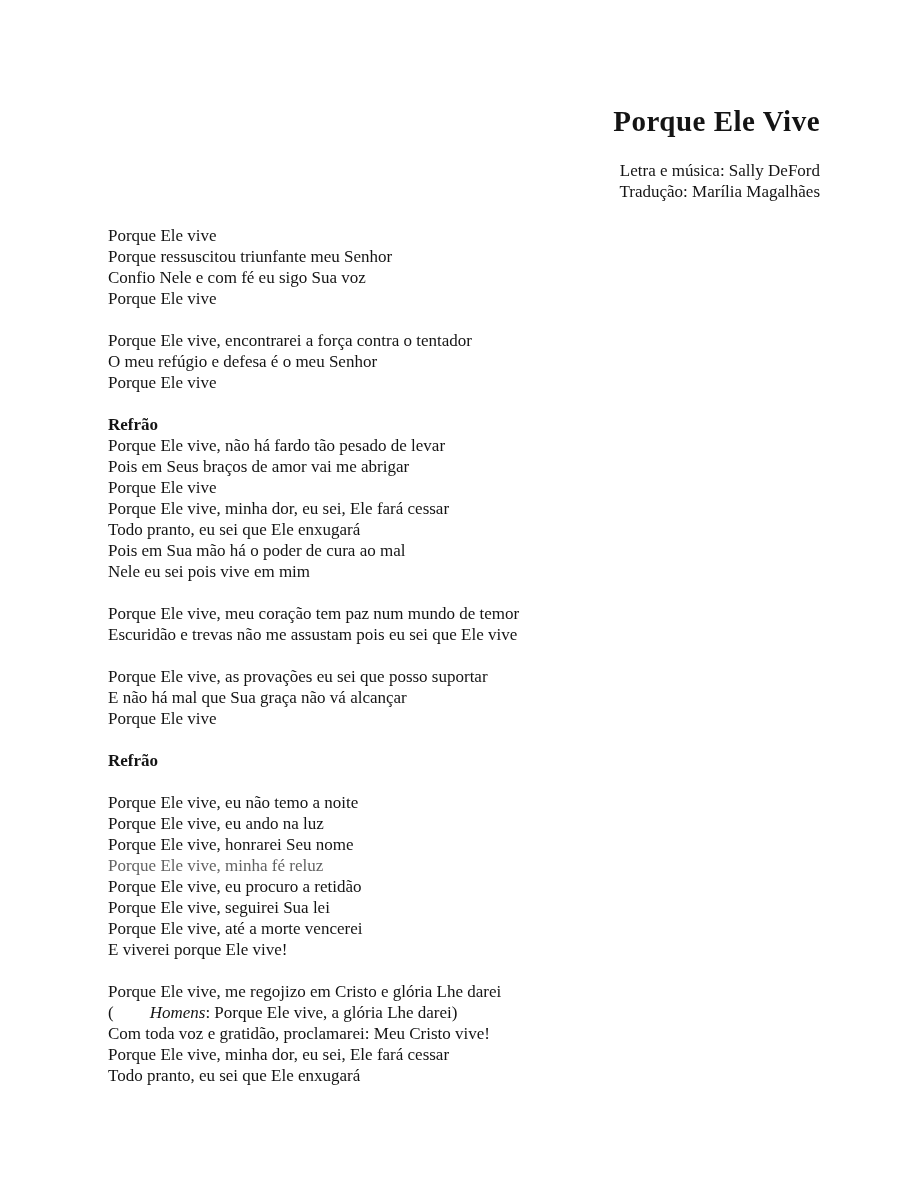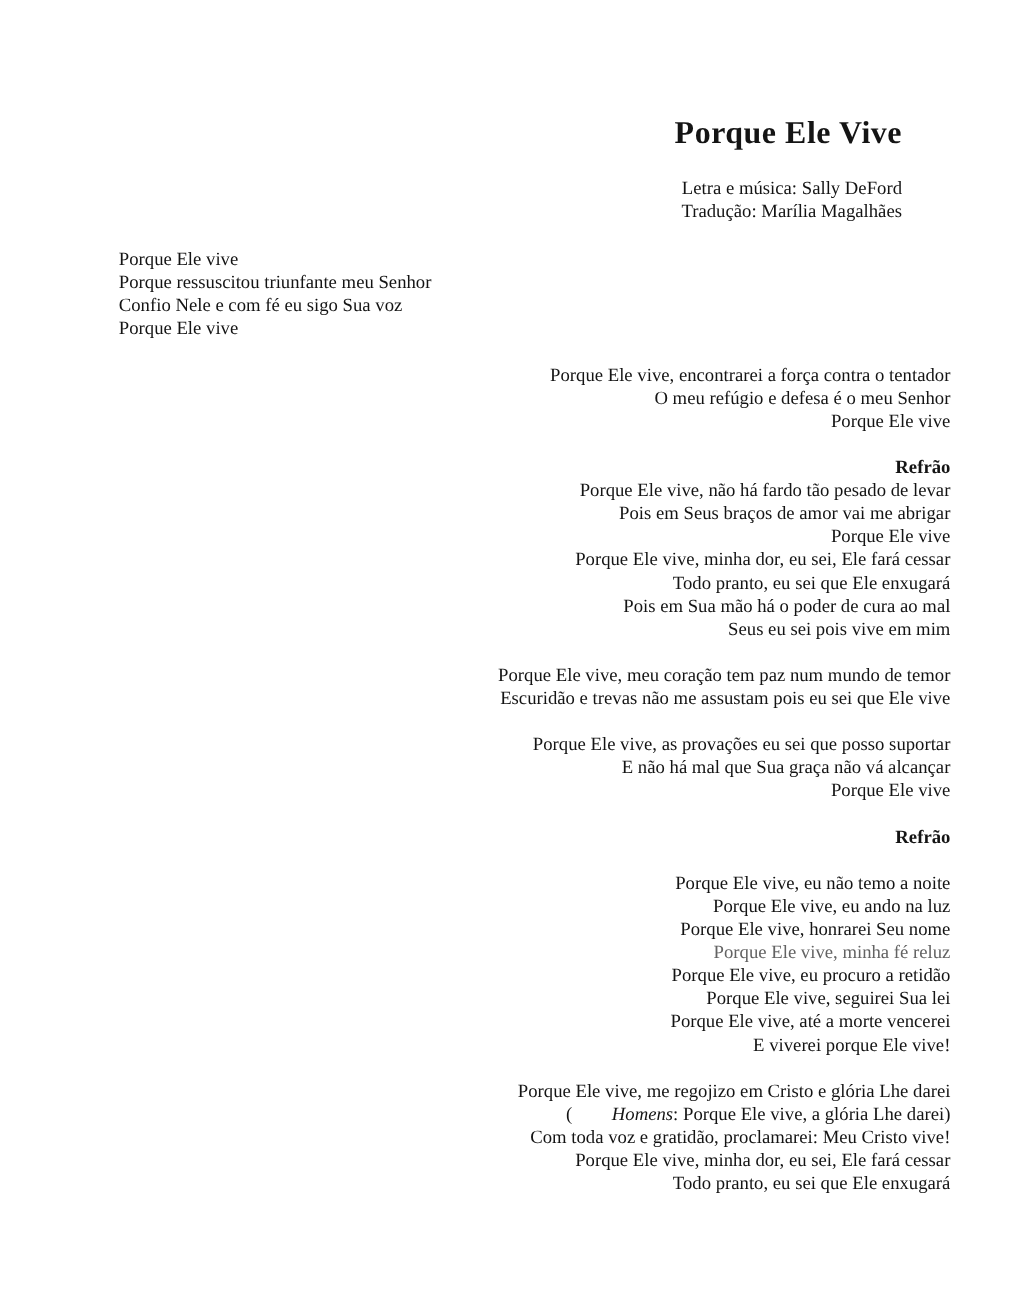--- a/index.html
+++ b/index.html
@@ -35,21 +35,20 @@
   .lyrics {
     position: absolute;
     top: 225px;
     left: 108px;
     right: 60px;
     font-size: 17px;
     line-height: 21px;
   }
   .stanza + .stanza {
     margin-top: 21px;
-    text-align: right;
   }
   .line {
     white-space: pre-wrap;
   }
   .refrain-heading {
     font-weight: bold;
   }
   .muted {
     color: var(--muted-color, #636363);
   }
@@ -83,21 +82,21 @@
         <div class="line">Porque Ele vive</div>
       </div>
       <div class="stanza">
         <div class="line refrain-heading">Refrão</div>
         <div class="line">Porque Ele vive, não há fardo tão pesado de levar</div>
         <div class="line">Pois em Seus braços de amor vai me abrigar</div>
         <div class="line">Porque Ele vive</div>
         <div class="line">Porque Ele vive, minha dor, eu sei, Ele fará cessar</div>
         <div class="line">Todo pranto, eu sei que Ele enxugará</div>
         <div class="line">Pois em Sua mão há o poder de cura ao mal</div>
-        <div class="line">Seus eu sei pois vive em mim</div>
+        <div class="line">Nele eu sei pois vive em mim</div>
       </div>
       <div class="stanza">
         <div class="line">Porque Ele vive, meu coração tem paz num mundo de temor</div>
         <div class="line">Escuridão e trevas não me assustam pois eu sei que Ele vive</div>
       </div>
       <div class="stanza">
         <div class="line">Porque Ele vive, as provações eu sei que posso suportar</div>
         <div class="line">E não há mal que Sua graça não vá alcançar</div>
         <div class="line">Porque Ele vive</div>
       </div>

